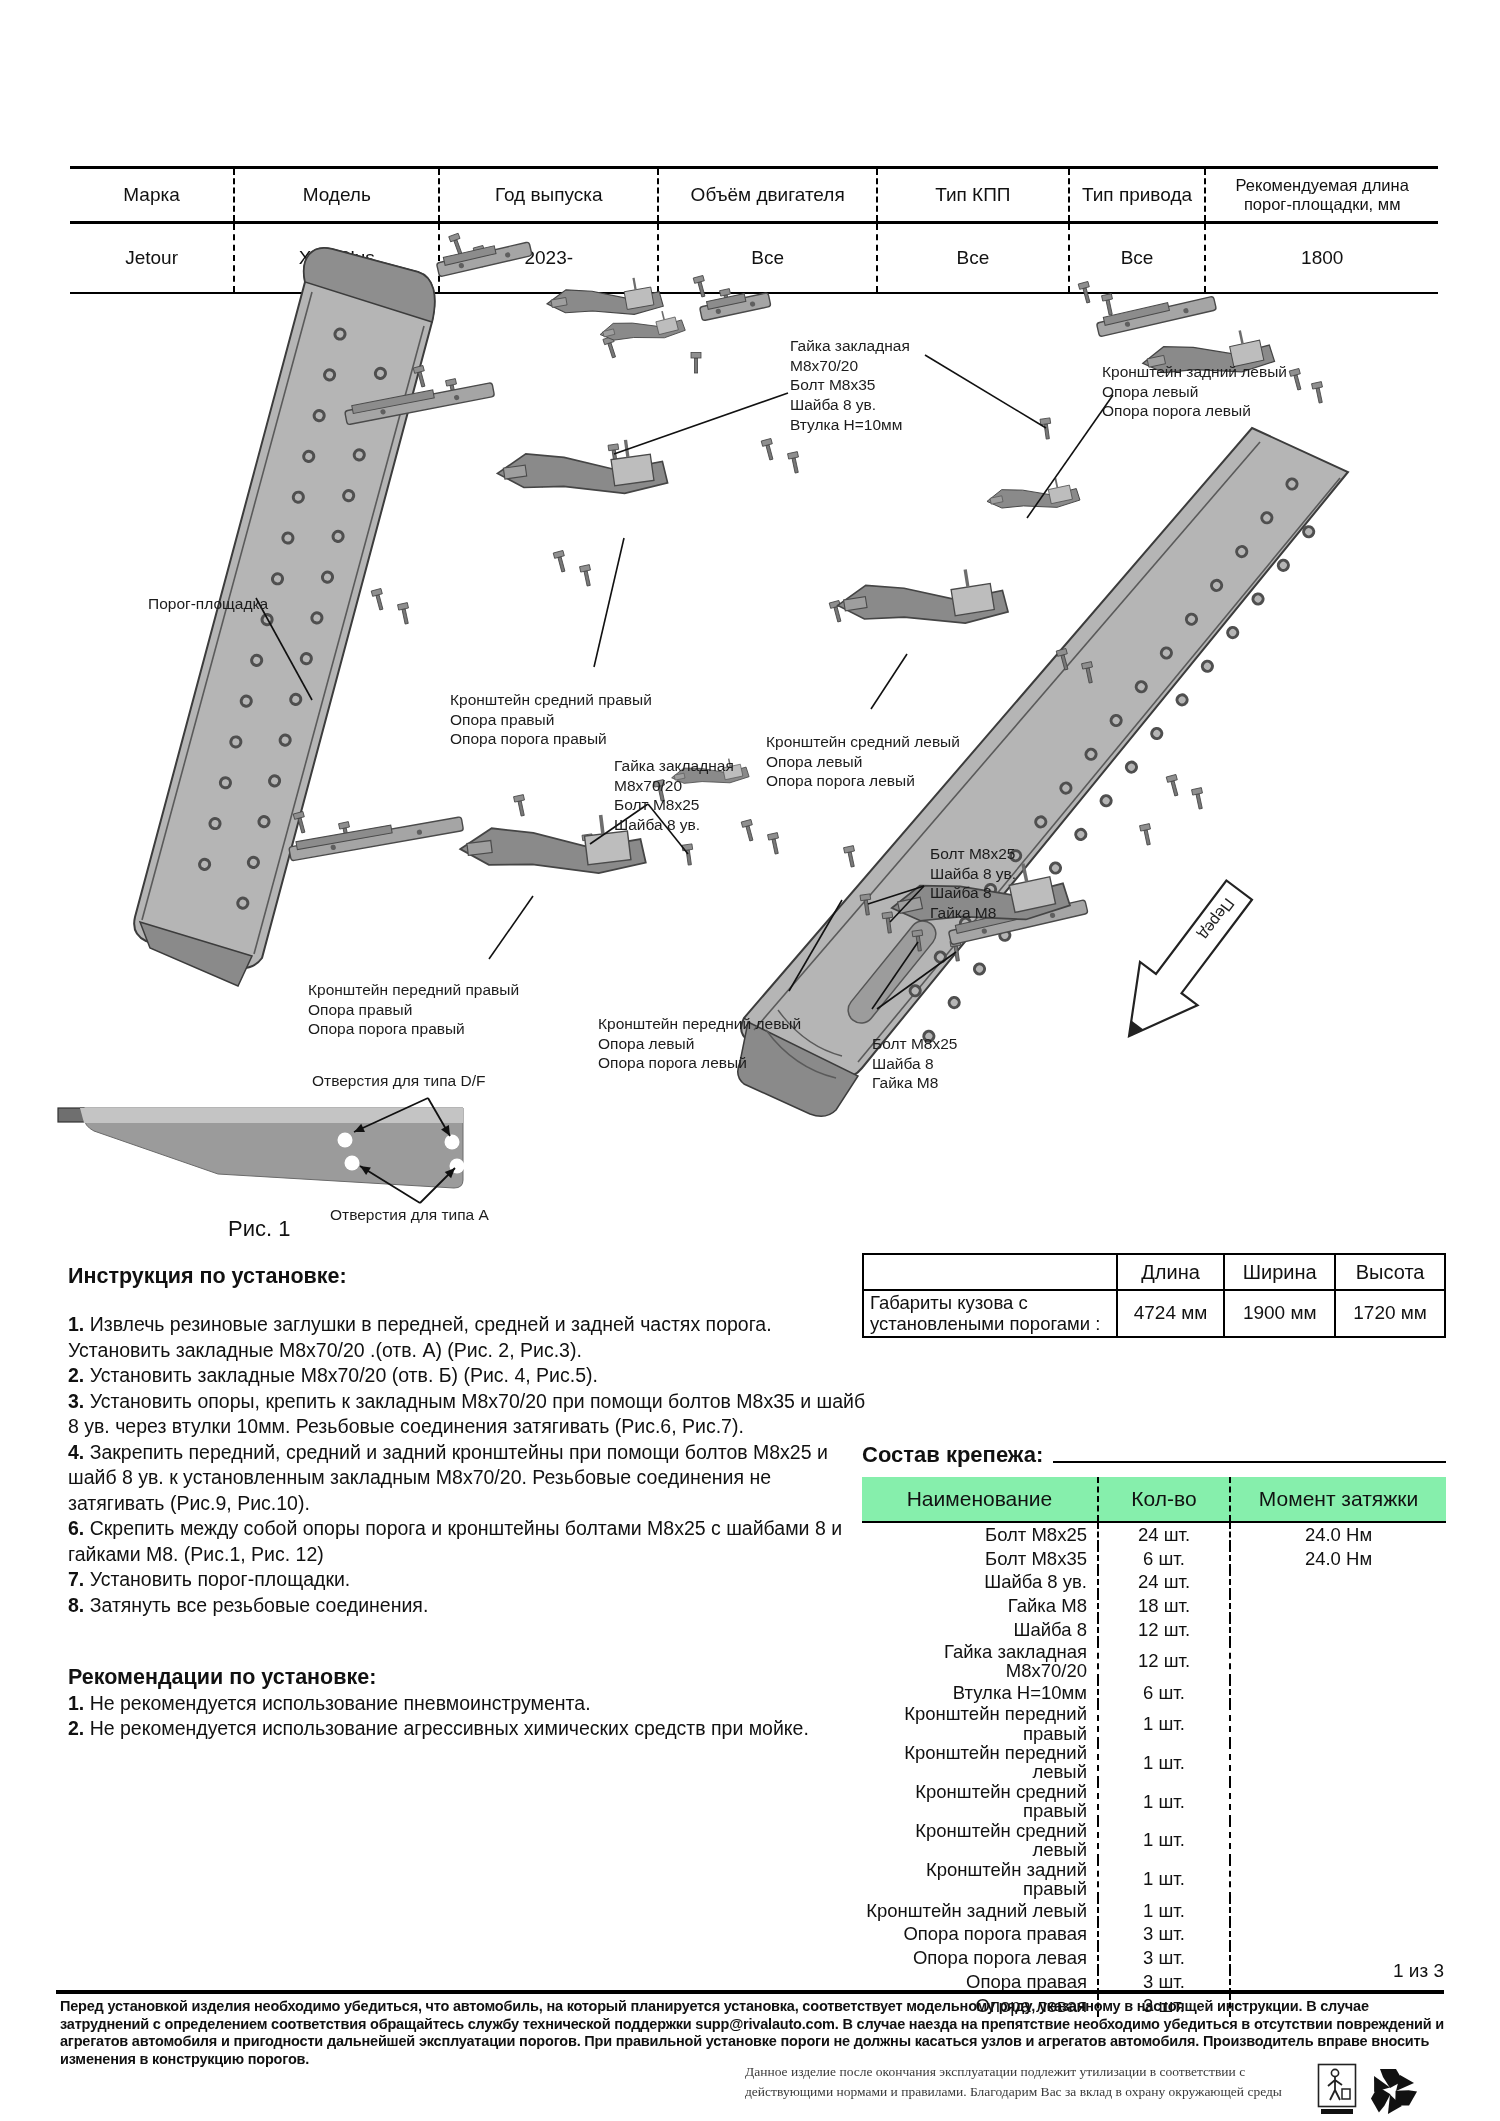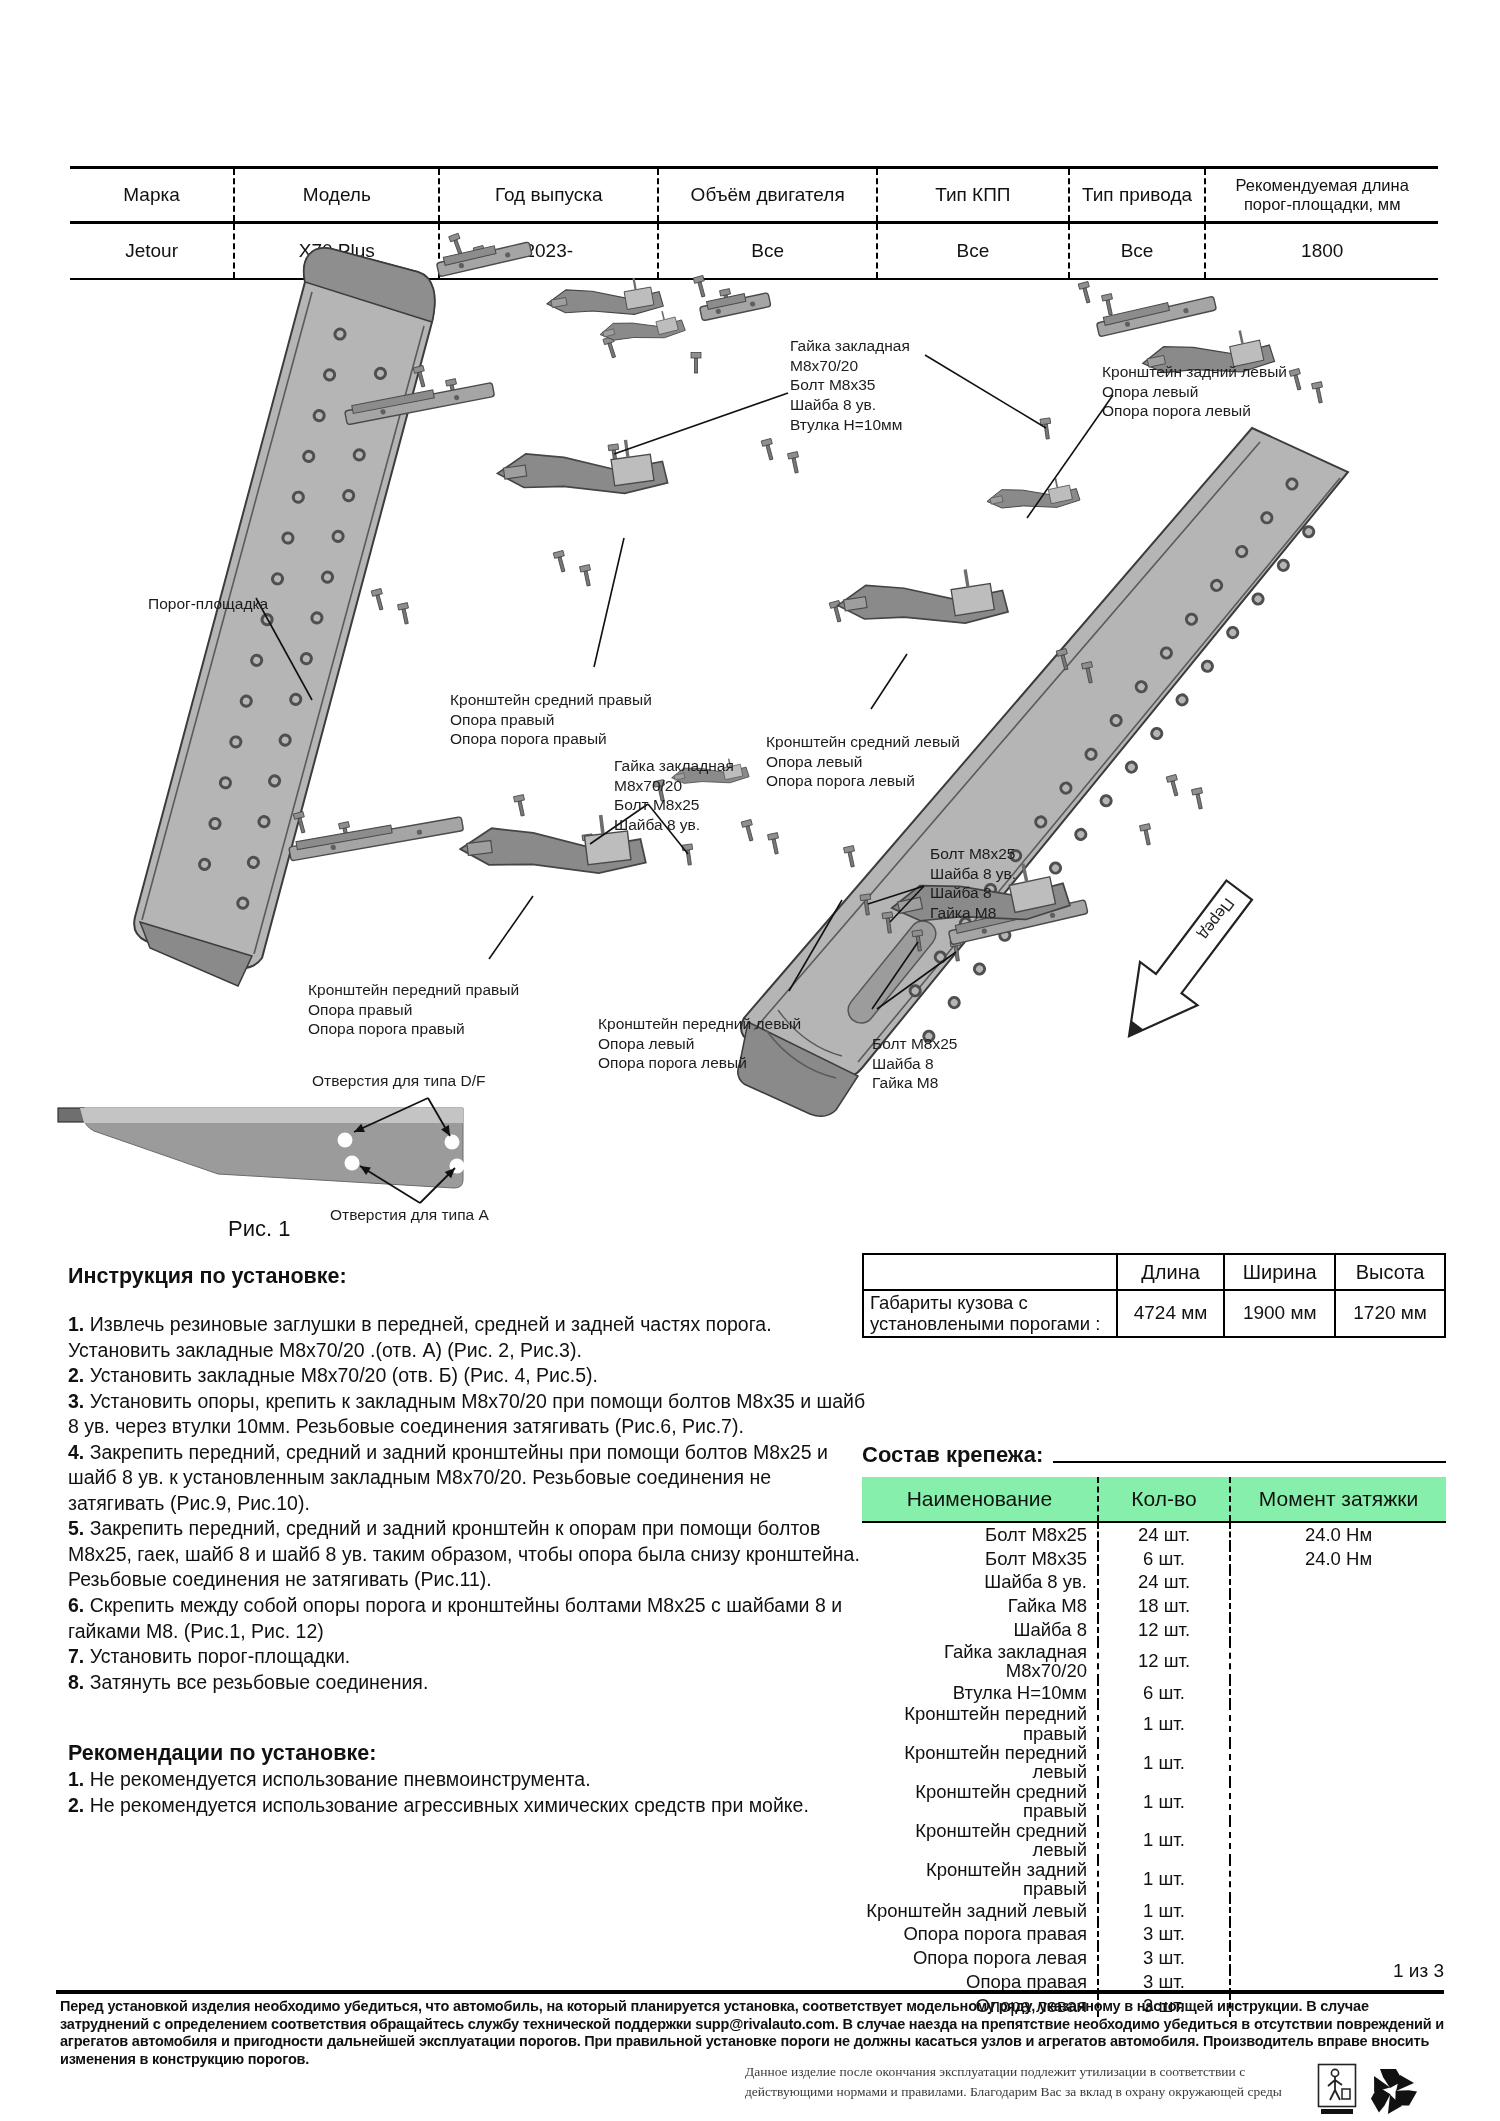--- a/index.html
+++ b/index.html
@@ -6,21 +6,21 @@
   .page{position:relative;width:1500px;height:2121px;background:#fff;overflow:hidden;
         font-family:"Liberation Sans",sans-serif;color:#111;}
   
   .hdr{position:absolute;left:68px;top:52px;line-height:1.28;}
   .hdr .l1{font-size:22px;letter-spacing:.2px;}
   .hdr .l2{font-size:22px;font-weight:bold;}
   
   table.spec{position:absolute;left:70px;top:166px;width:1368px;border-collapse:collapse;
              border-top:3px solid #000;border-bottom:2px solid #000;font-size:19px;}
   table.spec th{font-weight:normal;height:52px;border-bottom:3px solid #000;padding:0 4px;}
-  table.spec td{height:44px;text-align:center;padding:5px 4px;}
+  table.spec td{height:44px;text-align:center;padding:12px 4px;}
   table.spec th+th, table.spec td+td{border-left:2px dashed #000;}
   table.spec th.small{font-size:16.5px;line-height:1.15;}
   
   .diagram{position:absolute;left:0;top:230px;width:1500px;height:1020px;}
   .diagram svg{position:absolute;left:0;top:0;}
   .callout{position:absolute;font-size:15.5px;line-height:1.27;white-space:nowrap;color:#1c1c1c;margin-top:20px;}
   .figcap{position:absolute;left:228px;top:986px;font-size:22px;}
   .inset-label{position:absolute;font-size:15.5px;white-space:nowrap;color:#1c1c1c;}
   
   .leftcol{position:absolute;left:68px;top:1262px;width:800px;font-size:19.5px;line-height:1.31;}
@@ -473,21 +473,20 @@
     <div class="figcap">Рис. 1</div>
   </div>
 
   <div class="leftcol">
     <h3>Инструкция по установке:</h3>
     <div id="steps">
         <div class="step"><b>1.</b> Извлечь резиновые заглушки в передней, средней и задней частях порога. Установить закладные М8х70/20 .(отв. А) (Рис. 2, Рис.3).</div>
         <div class="step"><b>2.</b> Установить закладные М8х70/20 (отв. Б) (Рис. 4, Рис.5).</div>
         <div class="step"><b>3.</b> Установить опоры, крепить к закладным М8х70/20 при помощи болтов М8х35 и шайб 8 ув. через втулки 10мм. Резьбовые соединения затягивать (Рис.6, Рис.7).</div>
         <div class="step"><b>4.</b> Закрепить передний, средний и задний кронштейны при помощи болтов М8х25 и шайб 8 ув. к установленным закладным М8х70/20. Резьбовые соединения не затягивать (Рис.9, Рис.10).</div>
-        <div class="step"><b>5.</b> Закрепить передний, средний и задний кронштейн к опорам при помощи болтов М8х25, гаек, шайб 8 и шайб 8 ув. таким образом, чтобы опора была снизу кронштейна. Резьбовые соединения не затягивать (Рис.11).</div>
         <div class="step"><b>6.</b> Скрепить между собой опоры порога и кронштейны болтами М8х25 с шайбами 8 и гайками М8. (Рис.1, Рис. 12)</div>
         <div class="step"><b>7.</b> Установить порог-площадки.</div>
         <div class="step"><b>8.</b> Затянуть все резьбовые соединения.</div>
       </div>
     <div class="rec">
       <h3>Рекомендации по установке:</h3>
       <div id="recs">
           <div class="step"><b>1.</b> Не рекомендуется использование пневмоинструмента.</div>
           <div class="step"><b>2.</b> Не рекомендуется использование агрессивных химических средств при мойке.</div>
         </div>

